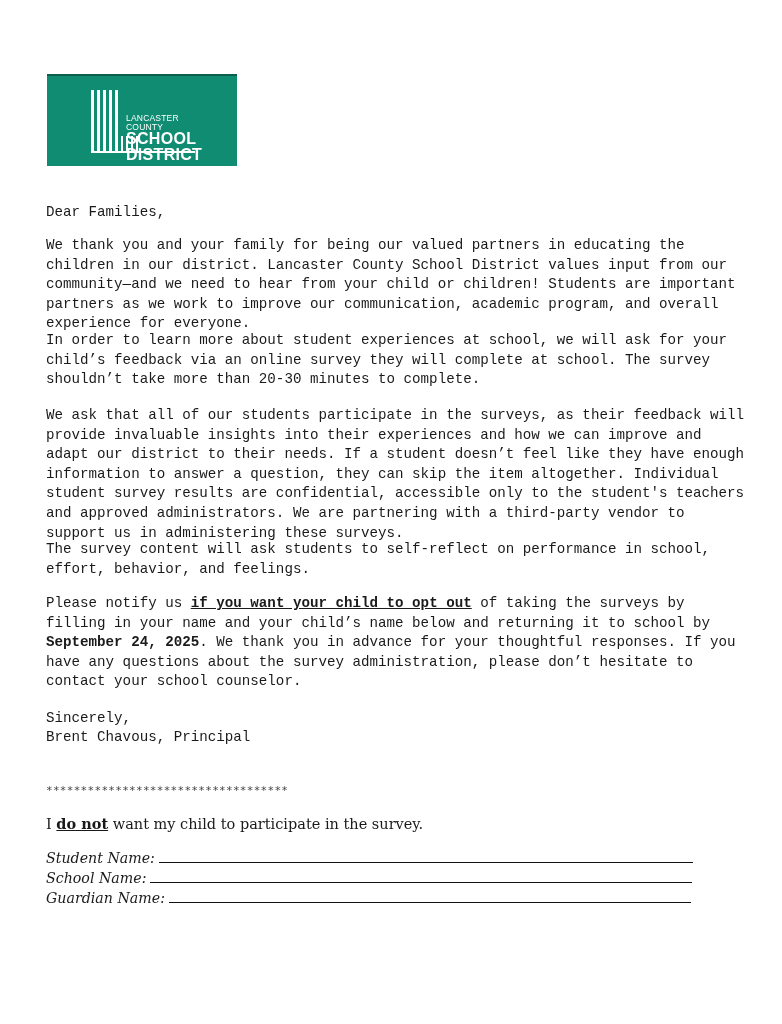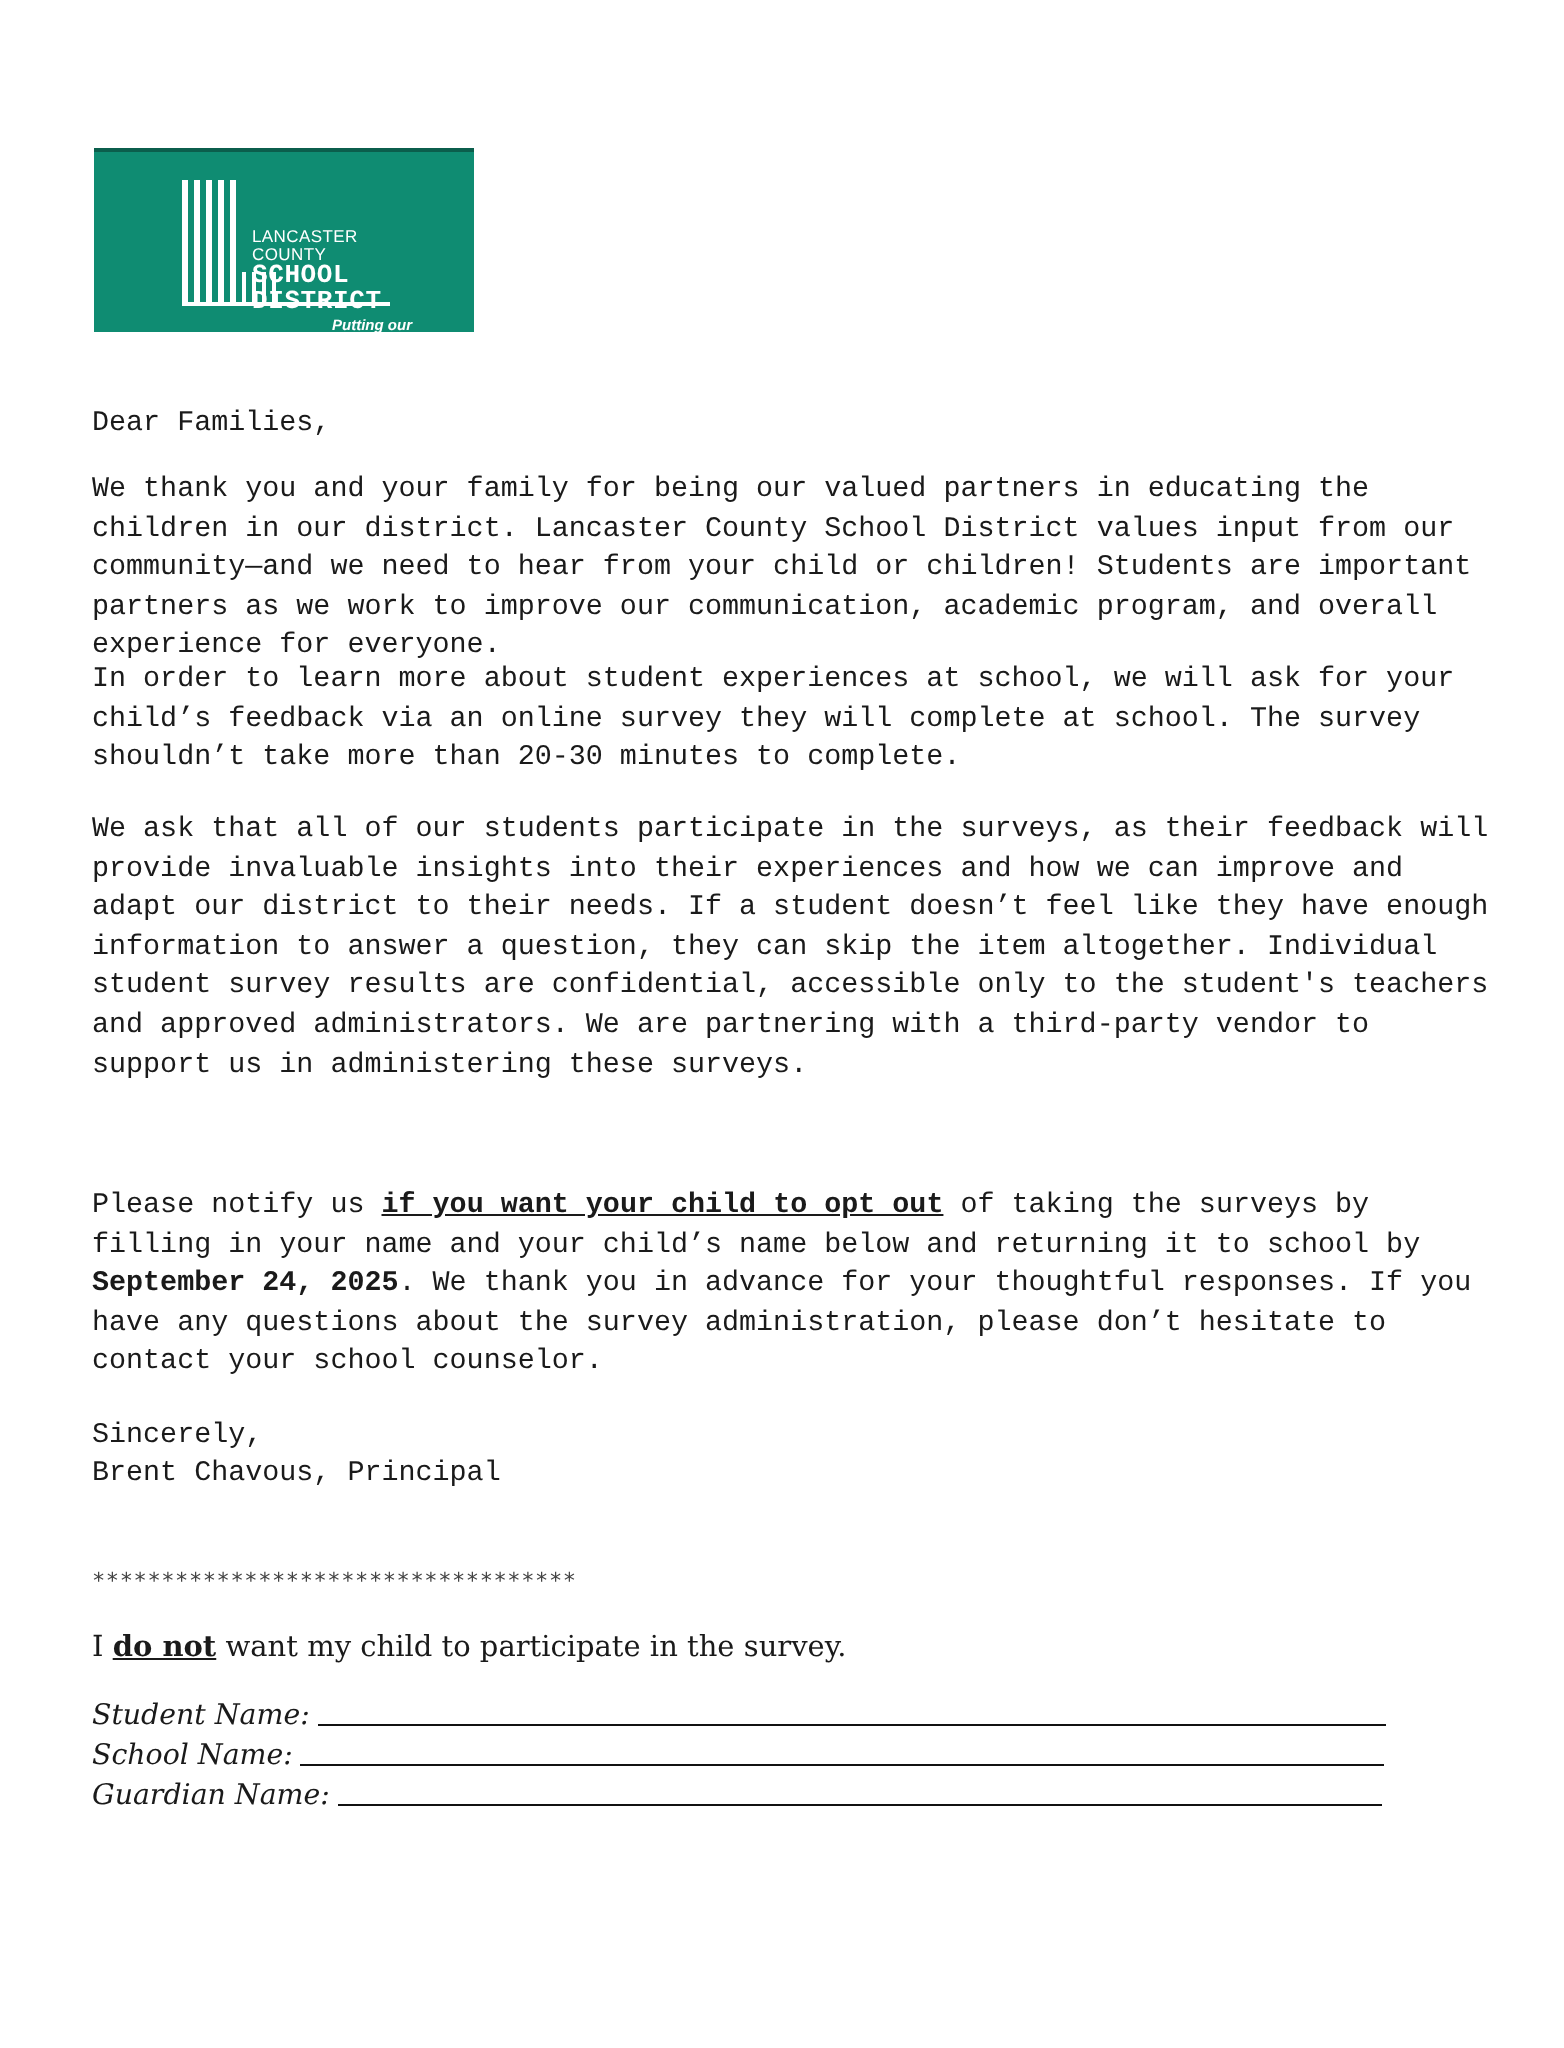--- a/index.html
+++ b/index.html
@@ -7,21 +7,21 @@
          font-family: "DejaVu Serif", "Liberation Serif", serif; color: #1a1a1a; }
   .page { position: absolute; left: 0; top: 0; width: 782px; height: 1024px; }
   .logo { position: absolute; left: 47px; top: 74px; width: 190px; height: 92px;
           background: #0f8c72; border-top: 2px solid #0b5e4c; box-sizing: border-box; }
   .logo-bars { position: absolute; left: 44px; top: 14px; }
   .bar { position: absolute; width: 3px; background: #fff; }
   .logo-base { position: absolute; left: 44px; top: 75px; width: 104px; height: 2px; background: #fff; }
   .logo-text { position: absolute; left: 79px; top: 14px; color: #fff;
                font-family: "Liberation Sans", "DejaVu Sans", sans-serif; line-height: 1; margin-top: 24px; }
   .lt-small { font-size: 8.5px; font-weight: normal; display: block; letter-spacing: 0.2px; }
-  .lt-big { font-size: 13px; font-weight: bold; display: block; letter-spacing: 0.3px; font-family: Liberation Mono, monospace; }
+  .lt-big { font-size: 16px; font-weight: bold; display: block; letter-spacing: 0.3px; }
   .lt-tag { font-size: 7.5px; font-weight: bold; font-style: italic; display: block; margin-top: 2px; padding-left: 40px; }
   .body-text { position: absolute; left: 46px; width: 700px; font-size: 14.2px; line-height: 19.6px; font-family: Liberation Mono, monospace; }
   .body-text p { margin: 0; }
   u b, b u { text-decoration: underline; }
   .stars { position: absolute; left: 46px; top: 784px; font-size: 11px; color: #444;
            letter-spacing: 0.3px; font-family: "DejaVu Sans Mono", monospace; }
   .optout { position: absolute; left: 46px; top: 815px; font-size: 14.5px; }
   .form { position: absolute; left: 46px; top: 848px; font-size: 14.2px; line-height: 20px; }
   .row { display: flex; align-items: flex-start; height: 20px; font-style: italic; }
   .line { border-bottom: 1.5px solid #111; height: 14px; margin-left: 4px; }
@@ -58,20 +58,23 @@
 
   <div class="body-text" style="top:236px">
     <p>We thank you and your family for being our valued partners in educating the children in our district. Lancaster County School District values input from our community—and we need to hear from your child or children! Students are important partners as we work to improve our communication, academic program, and overall experience for everyone.</p>
   </div>
   <div class="body-text" style="top:331px">
     <p>In order to learn more about student experiences at school, we will ask for your child’s feedback via an online survey they will complete at school. The survey shouldn’t take more than 20-30 minutes to complete.</p>
   </div>
   <div class="body-text" style="top:406px">
     <p>We ask that all of our students participate in the surveys, as their feedback will provide invaluable insights into their experiences and how we can improve and adapt our district to their needs. If a student doesn’t feel like they have enough information to answer a question, they can skip the item altogether. Individual student survey results are confidential, accessible only to the student's teachers and approved administrators. We are partnering with a third-party vendor to support us in administering these surveys.</p>
   </div>
+  <div class="body-text" style="top:540px">
+    <p>The survey content will ask students to self-reflect on performance in school, effort, behavior, and feelings.</p>
+  </div>
   <div class="body-text" style="top:594px">
     <p><span>Please notify us </span><b><u>if you want your child to opt out</u></b><span> of taking the surveys by filling in your name and your child’s name below and returning it to school by </span><b>September 24, 2025</b><span>. We thank you in advance for your thoughtful responses. If you have any questions about the survey administration, please don’t hesitate to contact your school counselor.</span></p>
   </div>
 
   <div class="body-text" style="top:728px">Brent Chavous, Principal</div>
   <div class="body-text" style="top:709px">Sincerely,</div>
 
   <div class="stars">***********************************</div>
 
   <div class="optout">

